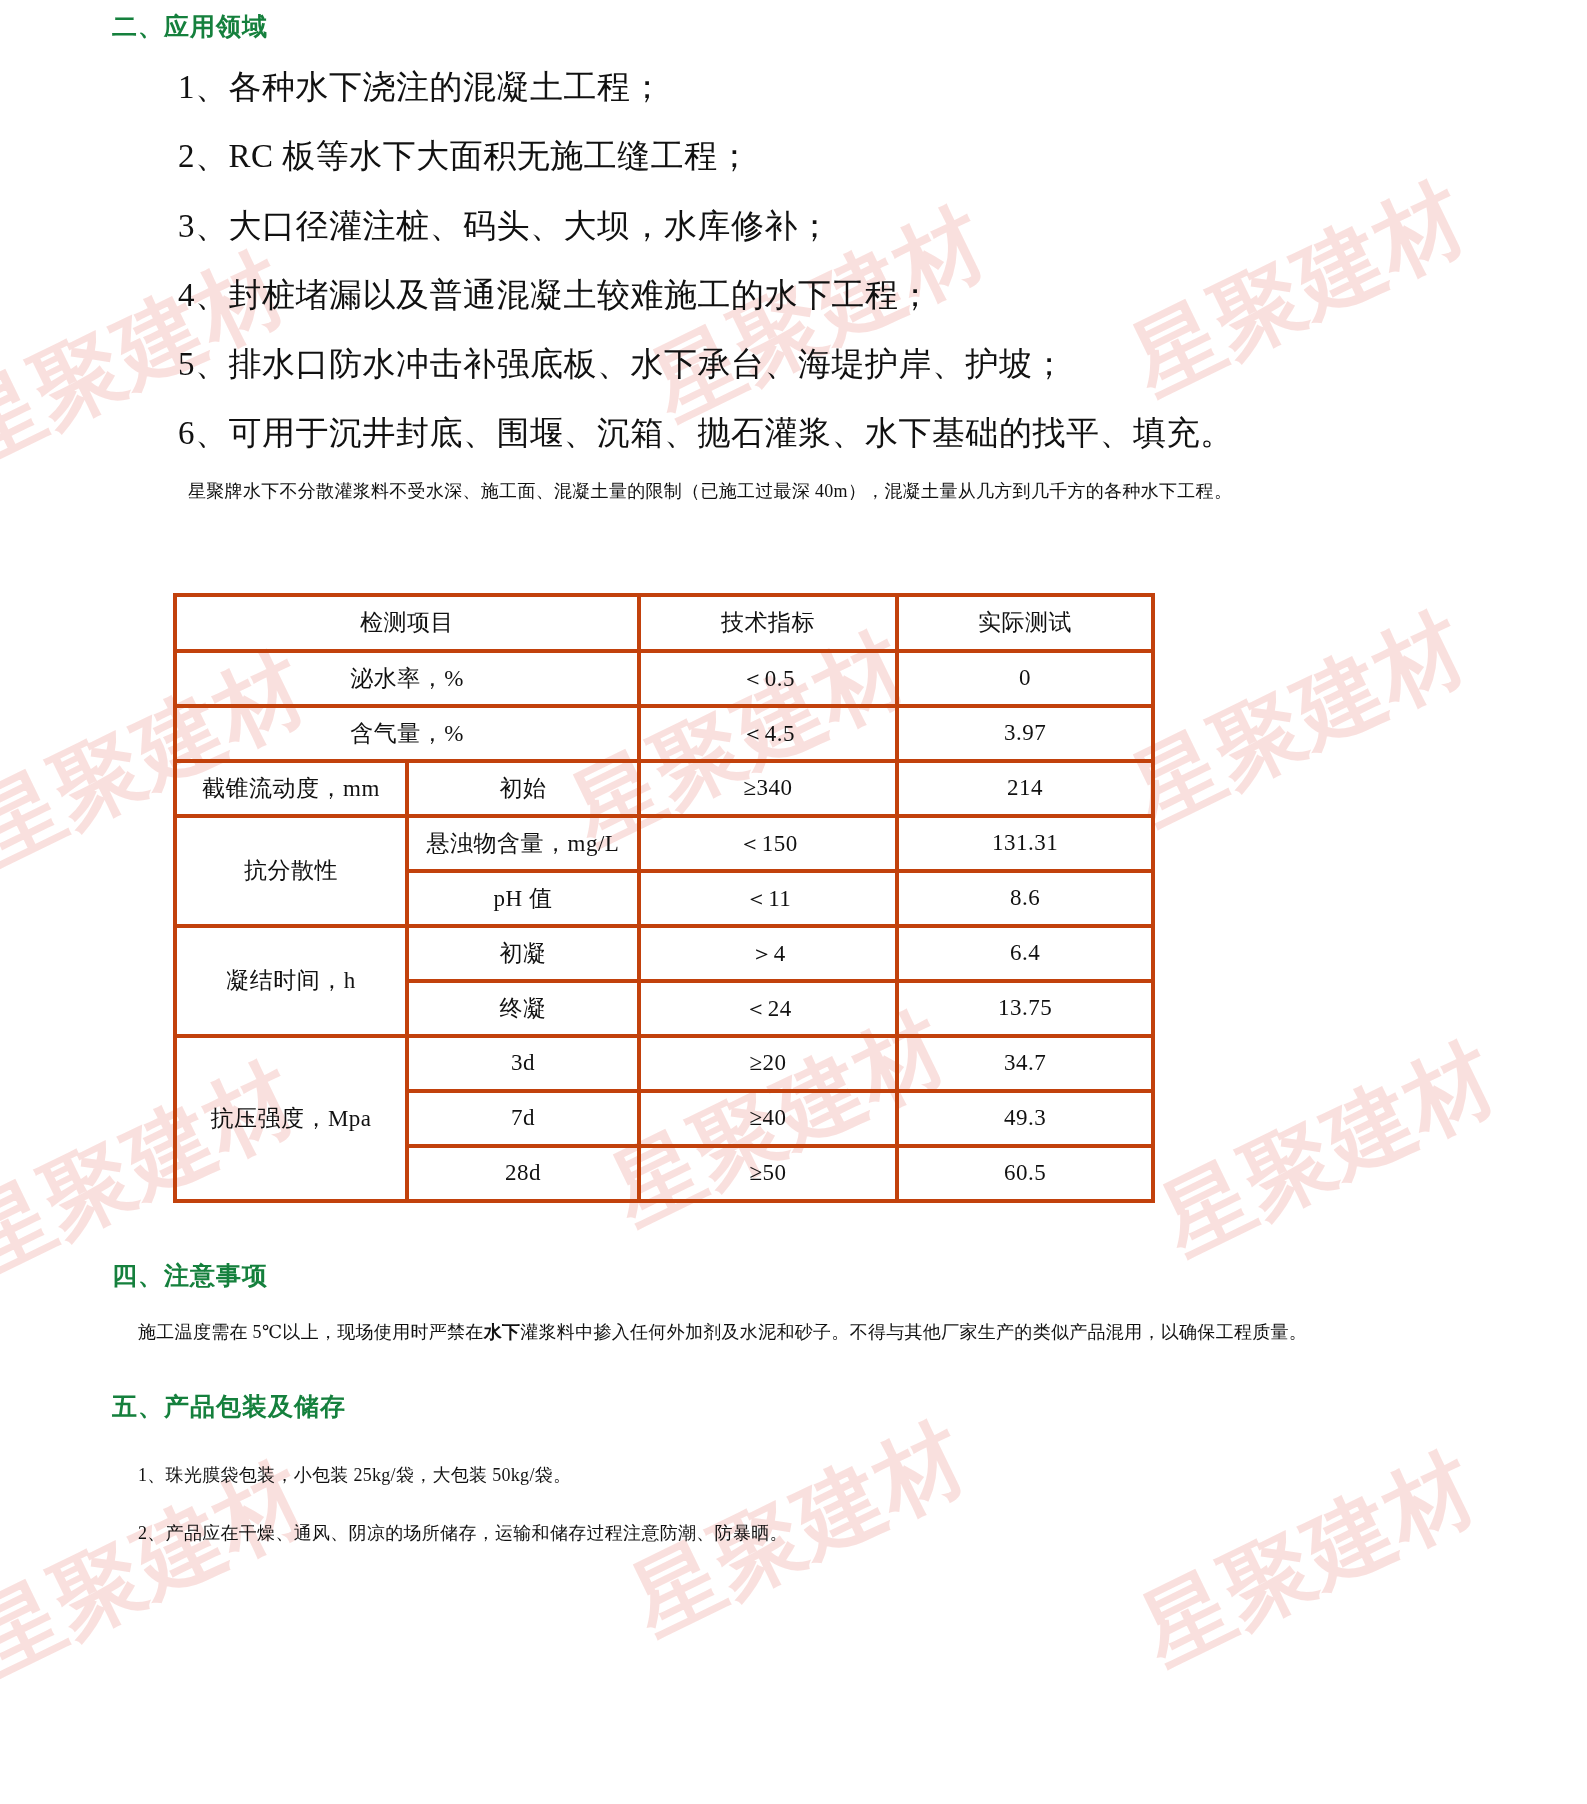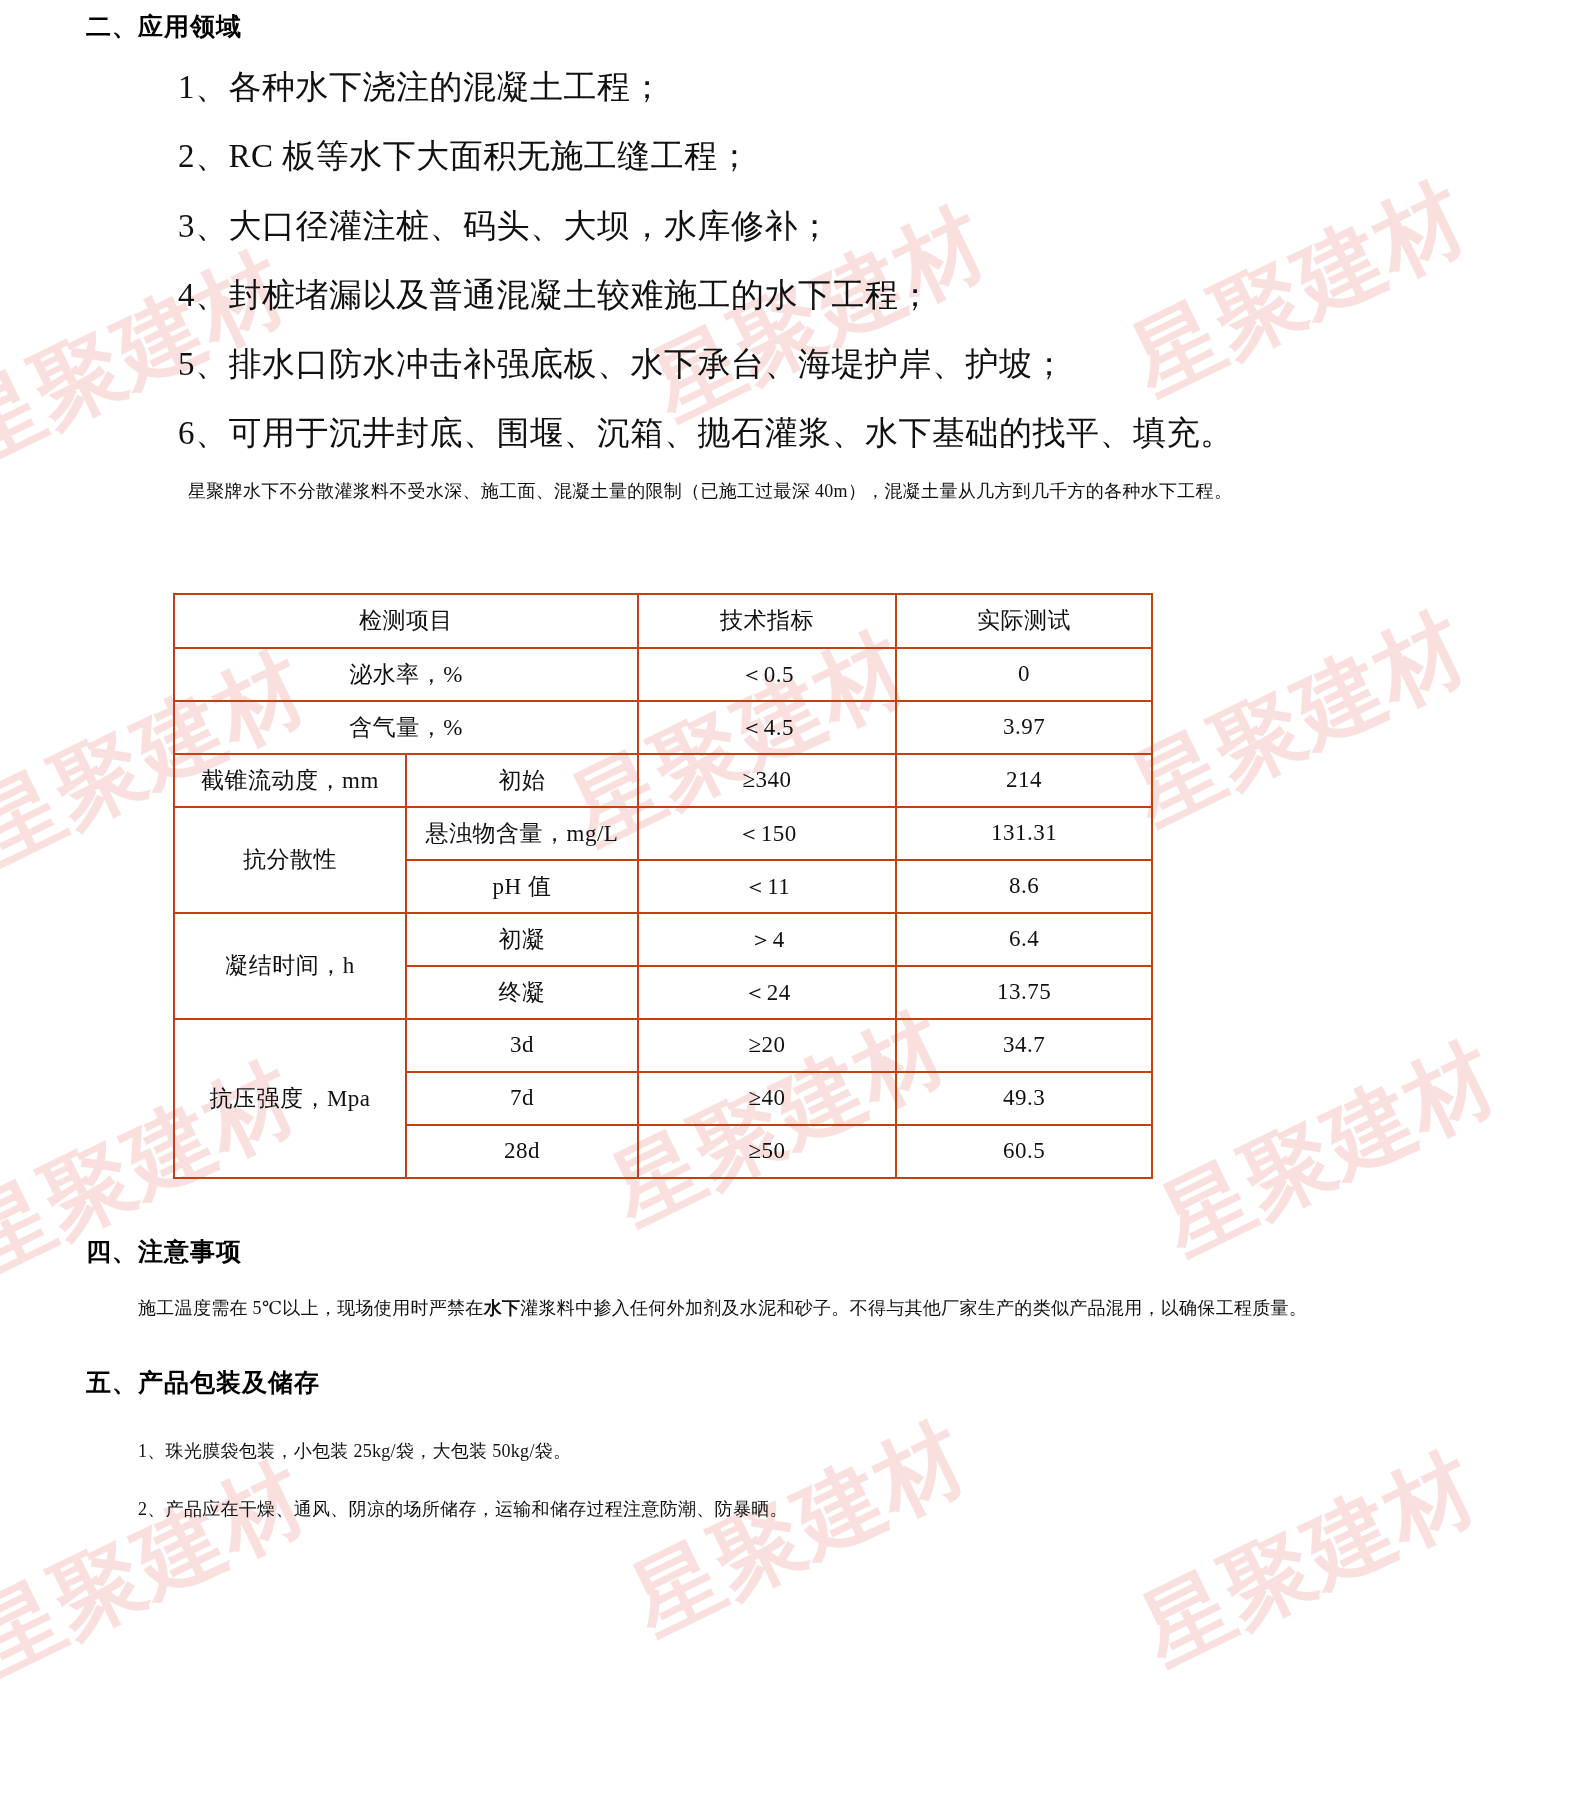--- a/index.html
+++ b/index.html
@@ -40,23 +40,23 @@
   #page {
     position: relative;
     z-index: 2;
     padding: 0;
   }
 
   .section-heading {
     font-family: Liberation Sans, sans-serif;
     font-weight: 700;
     font-size: 25px;
-    color: #000000;
-    margin: 0;
-    padding-left: 86px;
+    color: #15803d;
+    margin: 0;
+    padding-left: 112px;
     letter-spacing: 1px;
   }
 
   .list-item {
     font-size: 33px;
     line-height: 1.25;
     padding-left: 178px;
     margin: 0;
     letter-spacing: 0.5px;
     white-space: nowrap;
@@ -78,21 +78,21 @@
   #spec-table-wrap {
     padding-left: 173px;
   }
   table.spec {
     border-collapse: collapse;
     width: 978px;
     table-layout: fixed;
     font-size: 23px;
   }
   table.spec td, table.spec th {
-    border: 2px solid #c2410c;
+    border: 4px solid #c2410c;
     text-align: center;
     vertical-align: middle;
     font-weight: normal;
     padding: 0;
     height: 51px;
     letter-spacing: 0.5px;
     color: #111;
   }
   table.spec .hdr { height: 52px; }
   col.c1 { width: 232px; }

